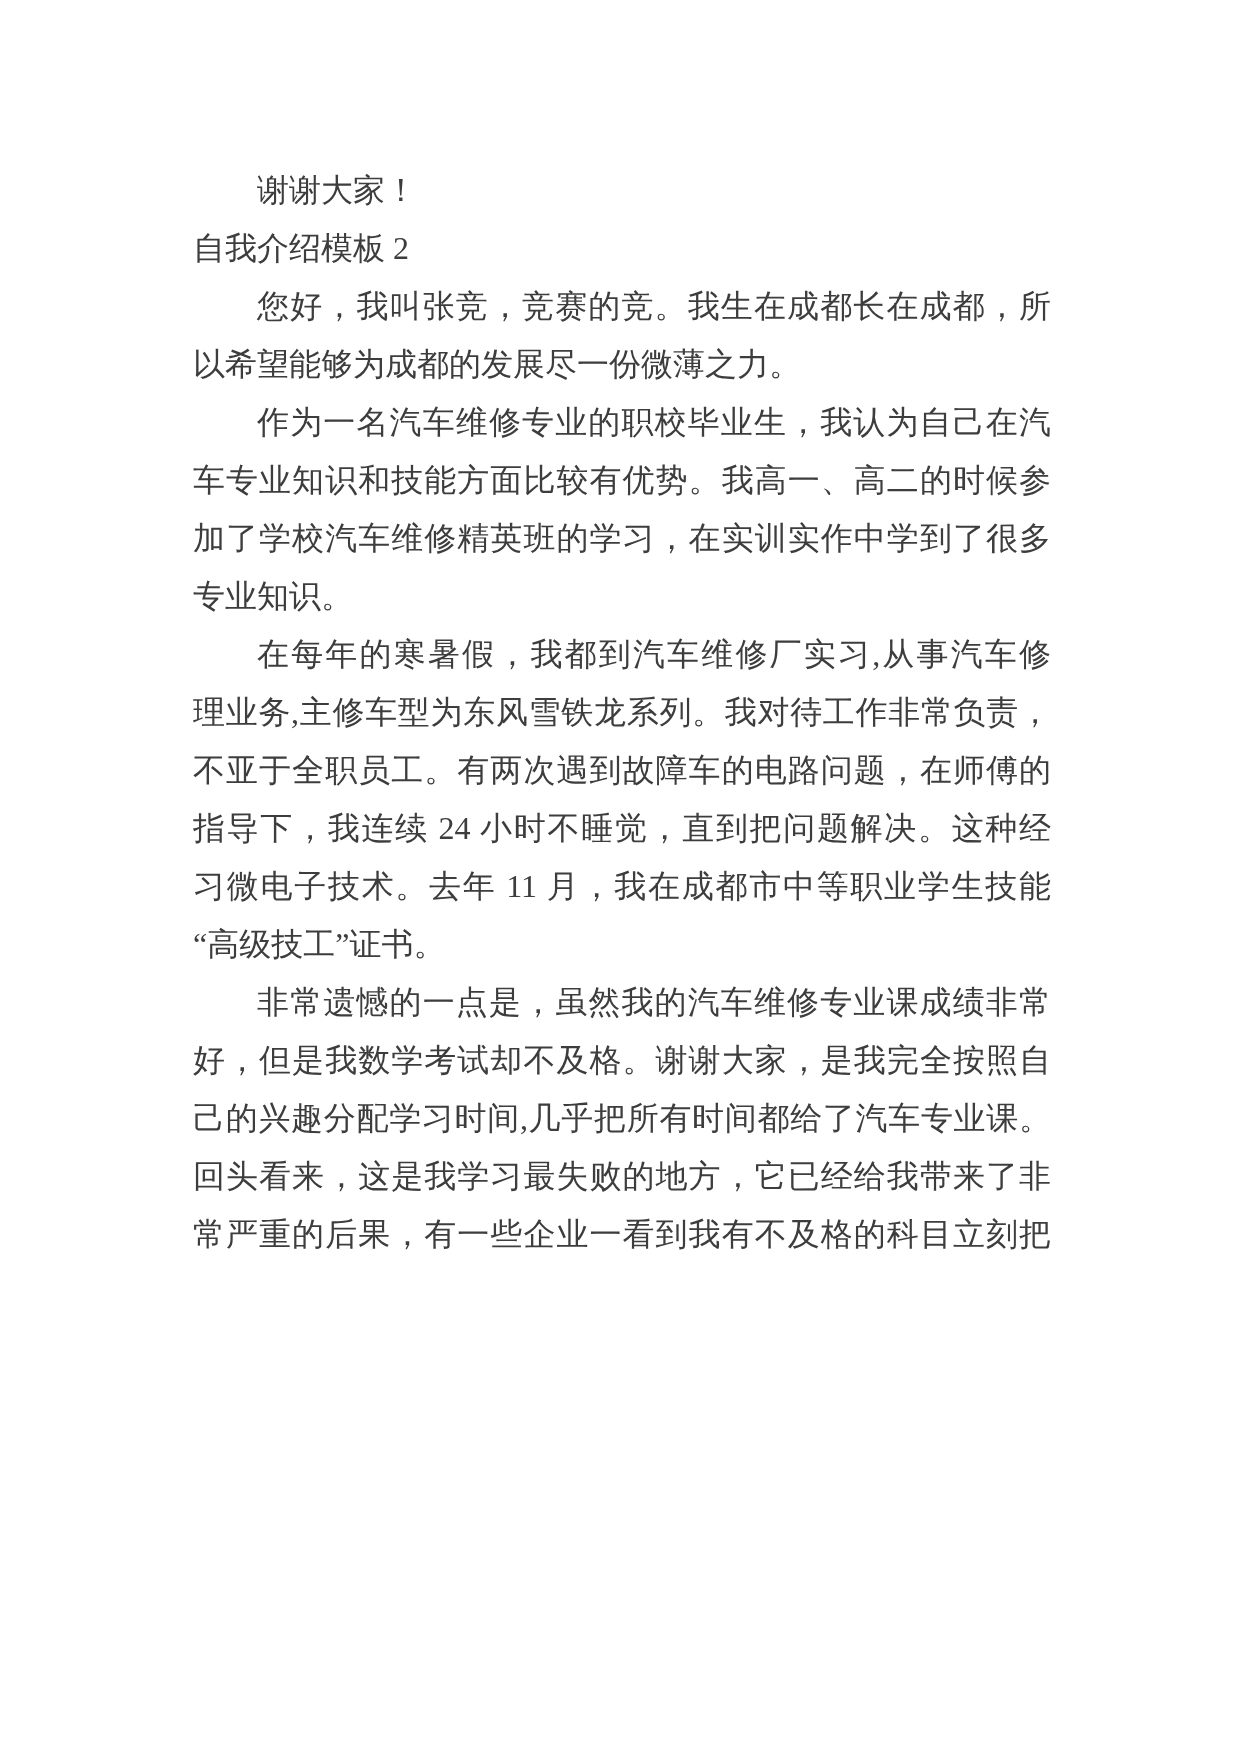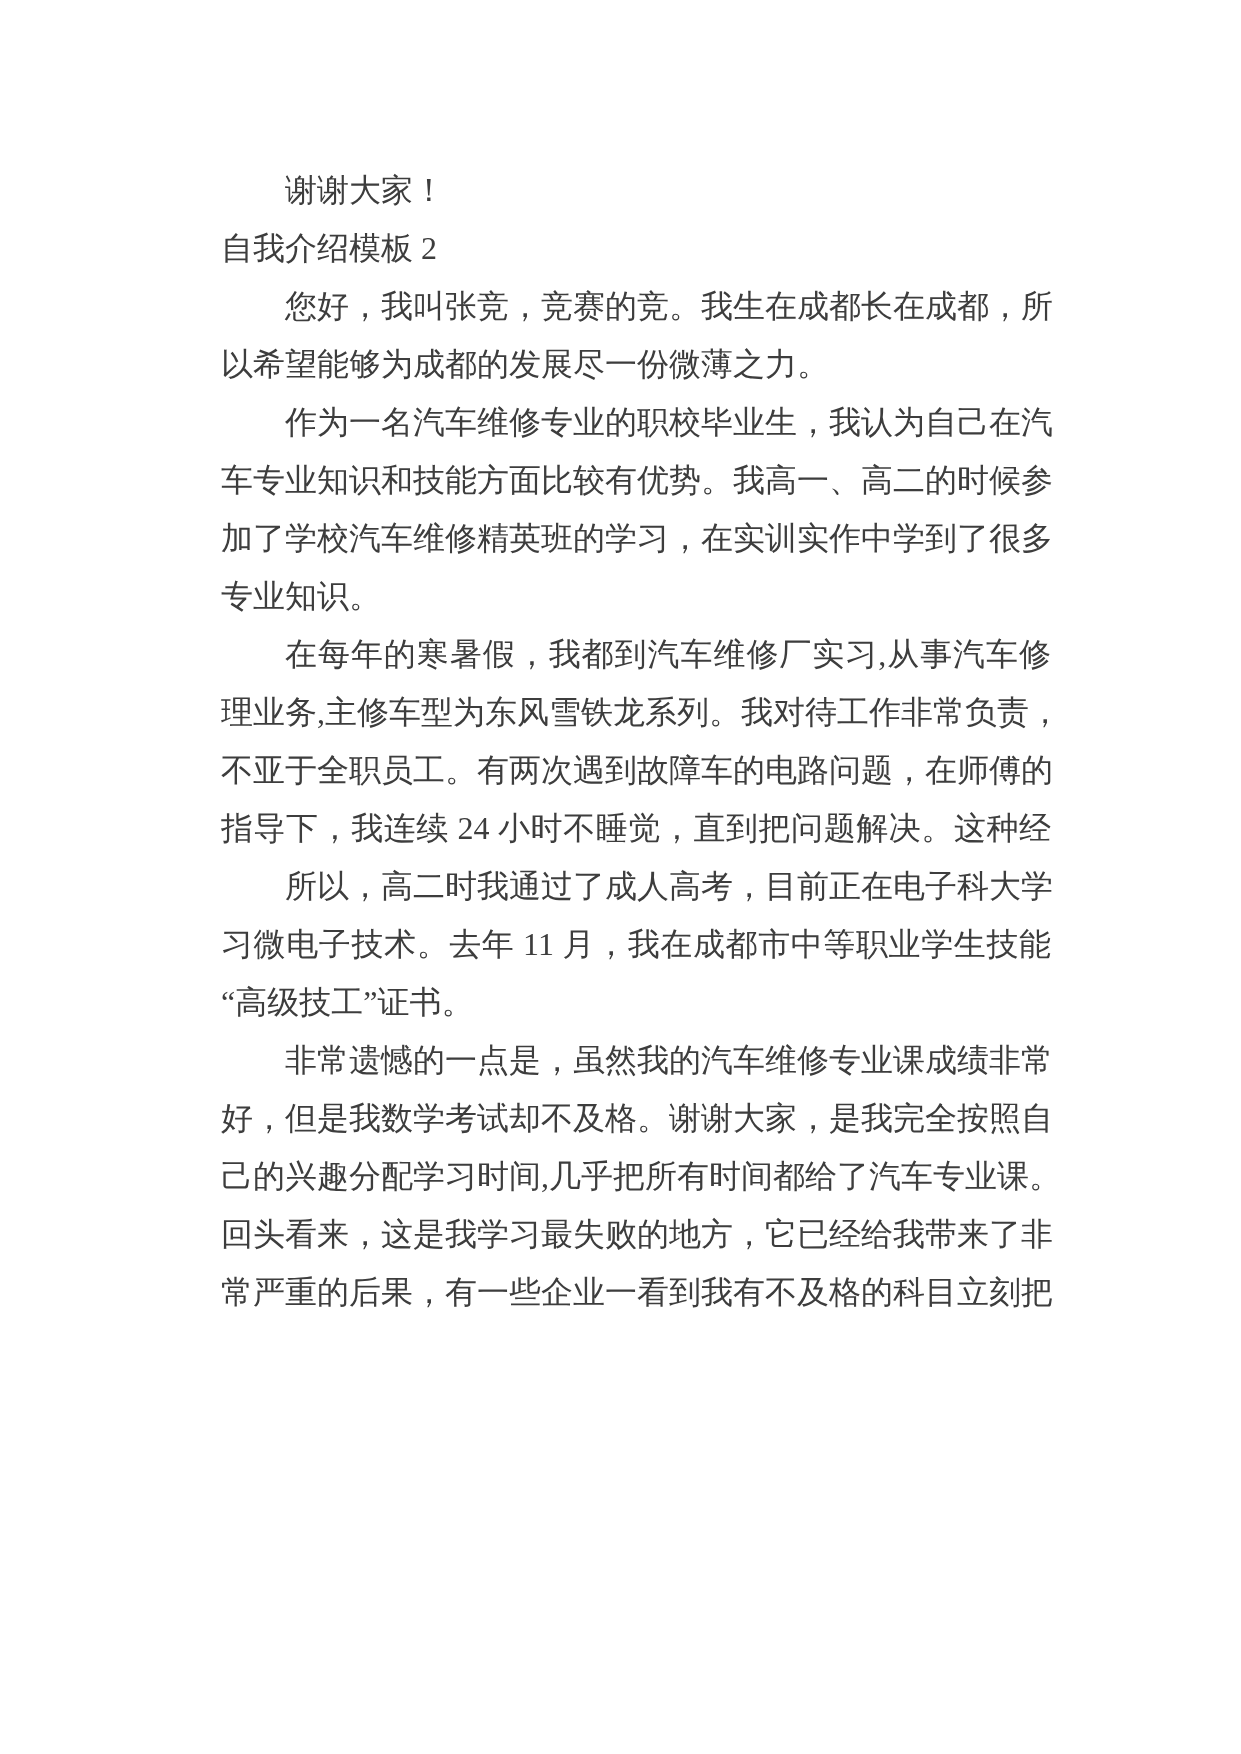--- a/index.html
+++ b/index.html
@@ -34,21 +34,20 @@
   .paragraph {
     margin: 0;
     padding: 0;
   }
   .line {
     white-space: nowrap;
     height: 58px;
     text-align: justify;
     text-align-last: left;
     overflow: visible;
-    margin-left: 28px;
   }
   .line.j {
     text-align-last: justify;
   }
   .line.indent {
     text-indent: 64px;
   }
 </style>
 </head>
 <body style="background: rgb(255, 255, 255);">
@@ -71,21 +70,20 @@
         <div class="line j">加了学校汽车维修精英班的学习，在实训实作中学到了很多</div>
         <div class="line">专业知识。</div>
       </div>
       <div class="paragraph">
         <div class="line indent j">在每年的寒暑假，我都到汽车维修厂实习,从事汽车修</div>
         <div class="line j">理业务,主修车型为东风雪铁龙系列。我对待工作非常负责，</div>
         <div class="line j">不亚于全职员工。有两次遇到故障车的电路问题，在师傅的</div>
         <div class="line j">指导下，我连续 24 小时不睡觉，直到把问题解决。这种经</div>
       </div>
       <div class="paragraph">
-        <div class="line indent j">所以，高二时我通过了成人高考，目前正在电子科大学</div>
         <div class="line j">习微电子技术。去年 11 月，我在成都市中等职业学生技能</div>
         <div class="line">“高级技工”证书。</div>
       </div>
       <div class="paragraph">
         <div class="line indent j">非常遗憾的一点是，虽然我的汽车维修专业课成绩非常</div>
         <div class="line j">好，但是我数学考试却不及格。谢谢大家，是我完全按照自</div>
         <div class="line j">己的兴趣分配学习时间,几乎把所有时间都给了汽车专业课。</div>
         <div class="line j">回头看来，这是我学习最失败的地方，它已经给我带来了非</div>
         <div class="line j">常严重的后果，有一些企业一看到我有不及格的科目立刻把</div>
       </div>

